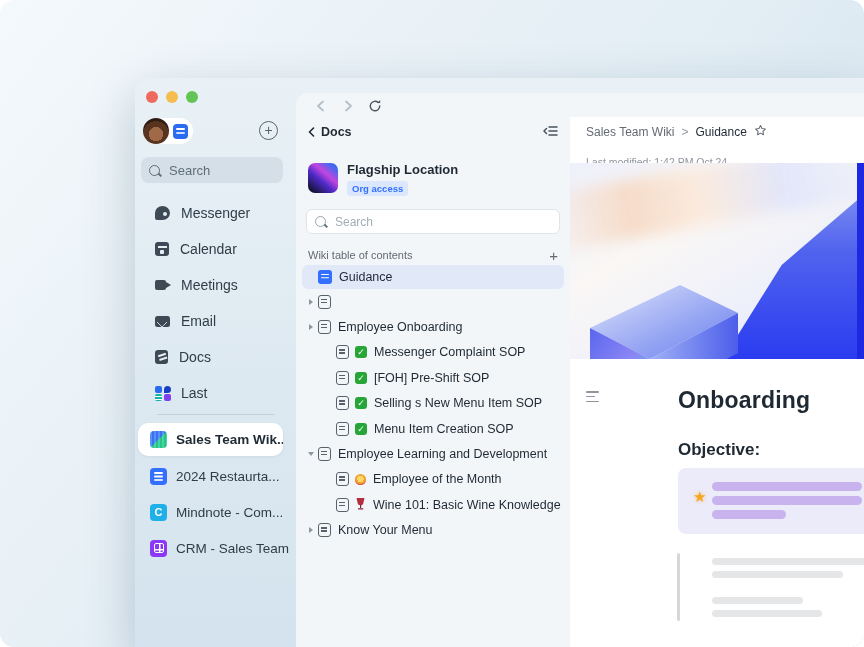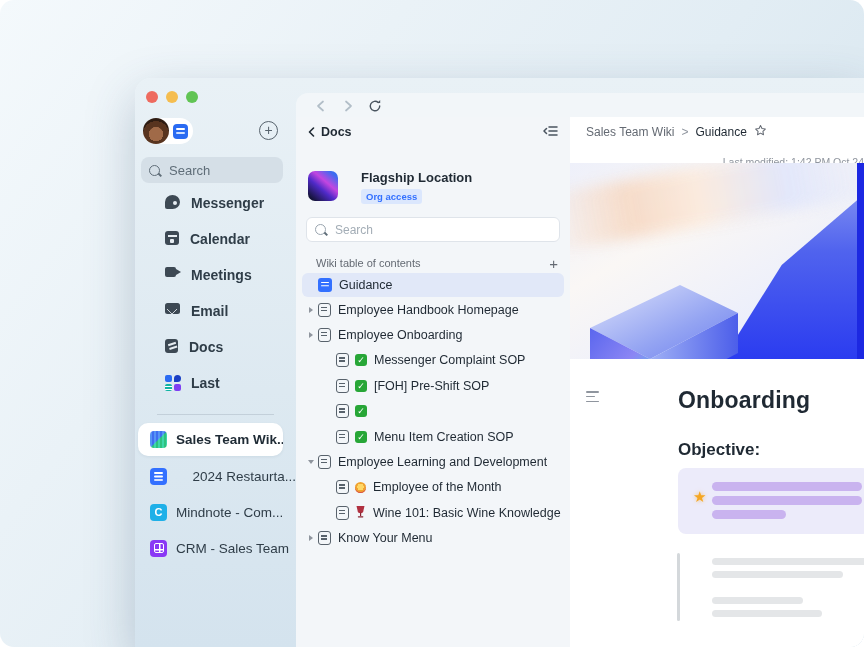--- a/index.html
+++ b/index.html
@@ -19,21 +19,21 @@
   .mini-app{width:15px;height:15px;margin-left:4px;border-radius:4px;background:#2a6bf2;position:relative;}
   .mini-app::after{content:"";position:absolute;left:3px;top:4px;right:3px;height:2px;background:#fff;border-radius:1px;box-shadow:0 4px 0 #cfe0ff;}
   .add-btn{position:absolute;left:124px;top:43px;width:19px;height:19px;border:1.5px solid #57636d;border-radius:50%;
     color:#57636d;font-size:14px;line-height:17px;text-align:center;box-sizing:border-box;}
   .side-search{position:absolute;left:6px;top:79px;width:142px;height:26px;background:#d5dfe7;border-radius:8px;display:flex;align-items:center;padding:0 8px;box-sizing:border-box;gap:7px;}
   .mag{width:9px;height:9px;border:1.6px solid #5f6d78;border-radius:50%;position:relative;flex:none;}
   .mag::after{content:"";position:absolute;width:4px;height:1.6px;background:#5f6d78;right:-3px;bottom:-1px;transform:rotate(45deg);}
   .side-search input{border:none;background:transparent;outline:none;font-size:13px;color:#33414c;width:100%;font-family:inherit;}
   .side-search input::placeholder{color:#5f6d78;}
   .navlist{position:absolute;left:0;top:117px;width:100%;}
-  .nav-item{height:36px;display:flex;padding-left:30px;gap:11px;cursor:pointer;font-weight:bold;}
+  .nav-item{height:36px;display:flex;align-items:center;padding-left:20px;gap:11px;cursor:pointer;}
   .nav-item .lbl{font-size:14px;color:#2f3d48;}
   .divider{height:1px;background:rgba(40,60,80,.14);margin:3px 22px 0 22px;}
   .doc-item{height:36px;display:flex;align-items:center;padding-left:15px;gap:9px;}
   .doc-item .lbl{font-size:13.5px;color:#2f3d48;white-space:nowrap;overflow:hidden;}
   .sel-pill{margin:8px 13px 0 3px;height:33px;background:#fff;border-radius:10px;display:flex;align-items:center;padding-left:12px;gap:9px;box-shadow:0 1px 3px rgba(40,60,90,.08);}
   .sel-pill .lbl{font-size:13.5px;font-weight:700;color:#1f2b35;white-space:nowrap;overflow:hidden;}
   
   .ic{flex:none;position:relative;}
   .ic-msg{width:15px;height:14px;background:#3d4954;border-radius:50% 50% 50% 14%;}
   .ic-msg::after{content:"";position:absolute;right:3px;bottom:4px;width:4px;height:4px;border-radius:50%;background:#e7edf2;}
@@ -60,49 +60,49 @@
       linear-gradient(#fff,#fff) 0 4.5px/100% 1.5px no-repeat,
       linear-gradient(#fff,#fff) 4px 0/1.5px 100% no-repeat,
       linear-gradient(#fff,#fff) 0 0/100% 0 no-repeat;border:1.5px solid #fff;border-radius:2px;}
   
   .content{position:absolute;left:161px;top:15px;right:0;bottom:0;background:#f2f6f9;border-top-left-radius:12px;overflow:hidden;}
   .navstrip{position:absolute;left:0;top:0;right:0;height:24px;}
   .nav-ic{position:absolute;top:5px;width:16px;height:16px;display:flex;align-items:center;justify-content:center;}
   .midcol{position:absolute;left:0;top:24px;width:274px;bottom:0;background:#f3f6f9;}
   .docs-row{height:30px;display:flex;align-items:center;padding:0 12px;justify-content:space-between;}
   .docs-back{display:flex;align-items:center;gap:6px;font-size:12.5px;font-weight:700;color:#1f2933;}
-  .flag-row{margin:24px 0 0 12px;display:flex;gap:23px;align-items:flex-start;}
+  .flag-row{margin:16px 0 0 12px;display:flex;gap:9px;align-items:flex-start;}
   .flag-icon{width:30px;height:30px;border-radius:7px;flex:none;
     background:linear-gradient(40deg,#15143a 10%,#4f2ac8 42%,#c246e0 62%,#3b6cf0 88%);}
   .flag-title{font-size:13px;font-weight:700;color:#1f2933;line-height:14px;}
   .org-badge{display:inline-block;margin-top:4px;background:#dbe7fd;color:#3370ff;font-size:9.5px;font-weight:600;border-radius:3px;padding:2px 5px;}
   .mid-search{margin:13px 10px 0 10px;height:25px;background:#fff;border:1px solid #dfe4ea;border-radius:6px;display:flex;align-items:center;padding:0 8px;gap:7px;box-sizing:border-box;}
   .mid-search input{border:none;outline:none;background:transparent;font-size:12px;color:#33414c;width:100%;font-family:inherit;}
   .mid-search input::placeholder{color:#a3adb6;}
   .toc-row{margin:15px 12px 4px 12px;display:flex;justify-content:space-between;align-items:center;}
-  .toc-title{font-size:11px;color:#646a73;margin-left:8px;}
+  .toc-title{font-size:11px;color:#646a73;}
   .toc-plus{font-size:15px;color:#646a73;line-height:11px;}
   .tree{margin-top:2px;}
   .trow{height:25.4px;display:flex;align-items:center;padding-left:8px;gap:0;}
   .trow .arrow-slot{width:14px;flex:none;display:flex;justify-content:center;}
   .tri-r{width:0;height:0;border-left:4.5px solid #8f959e;border-top:3.5px solid transparent;border-bottom:3.5px solid transparent;}
   .tri-d{width:0;height:0;border-top:4.5px solid #8f959e;border-left:3.5px solid transparent;border-right:3.5px solid transparent;}
   .trow .tlabel{font-size:12.5px;color:#1f2933;margin-left:7px;white-space:nowrap;overflow:hidden;}
   .trow.lv1{padding-left:26px;}
   .trow.sel{background:#e1e8f8;border-radius:6px;margin:0 6px;padding-left:16px;height:24px;}
   .doc-out{width:13px;height:14px;border:1.4px solid #58626c;border-radius:3px;position:relative;flex:none;box-sizing:border-box;}
   .doc-out::after{content:"";position:absolute;left:2px;top:3px;width:6px;height:1.4px;background:#58626c;box-shadow:0 3px 0 #58626c;}
   .doc-blue{width:14px;height:14px;background:#3370ff;border-radius:3px;position:relative;flex:none;}
   .doc-blue::after{content:"";position:absolute;left:3px;top:3.5px;width:8px;height:1.8px;background:#fff;border-radius:1px;box-shadow:0 3.2px 0 #fff;}
   .emoji{margin-left:6px;flex:none;}
   .em-check{width:12px;height:12px;background:#27a637;border-radius:3px;color:#fff;font-size:9px;font-weight:700;line-height:12px;text-align:center;}
   .em-medal{width:11px;height:11px;border-radius:50%;background:radial-gradient(circle at 50% 45%,#ffd766 0 40%,#f0a32f 41% 100%);box-shadow:0 -1px 0 #d8524a inset;}
   
   .rightcol{position:absolute;left:274px;right:0;top:24px;bottom:0;background:#fff;}
-  .doc-header{height:46px;padding:7px 0 0 16px;box-sizing:border-box;text-align:right;}
+  .doc-header{height:46px;padding:7px 0 0 16px;box-sizing:border-box;}
   .crumb{display:flex;align-items:center;gap:7px;font-size:12px;color:#646a73;}
   .crumb .cur{color:#1f2933;font-weight:500;}
   .modified{margin-top:16px;font-size:10.5px;color:#8f959e;}
   .hero{position:relative;height:196px;overflow:hidden;background:linear-gradient(150deg,#eef0fa 0%,#faf7f5 35%,#eceffb 70%,#dfe6f8 100%);}
   .hero .shine{position:absolute;left:-30px;top:2px;width:120%;height:58px;transform:rotate(-10deg);
     background:linear-gradient(90deg,rgba(255,255,255,0) 0%,#f6d9c4 25%,#fbeadc 45%,#dfe5fb 70%,rgba(255,255,255,0) 100%);filter:blur(7px);opacity:.9;}
   .hero .grayTR{position:absolute;inset:0;background:linear-gradient(200deg,#a9b3d2 0%,#c4ccе2 50%,transparent 51%);clip-path:polygon(58% 0,100% 0,100% 28%);opacity:.85;}
   .hero .wedge{position:absolute;inset:0;background:linear-gradient(180deg,#93a1f3 0%,#5063ee 45%,#2b3cf0 100%);clip-path:polygon(100% 16%,100% 100%,52% 100%,72% 52%);}
   .hero .strip{position:absolute;right:0;top:0;bottom:0;width:7px;background:#1c28e2;}
   .hero svg{position:absolute;left:0;bottom:0;}
@@ -177,21 +177,21 @@
               <i></i>
             </span>
           <span class="lbl">Last</span>
         </div>
         <div class="divider"></div>
 
         <div class="sel-pill">
           <span class="ic ic-wiki"></span>
           <span class="lbl">Sales Team Wik...</span>
         </div>
-        <div class="doc-item" style="margin-top:2px;justify-content:space-between;">
+        <div class="doc-item" style="margin-top:2px;">
           <span class="ic ic-bluedoc"></span>
           <span class="lbl">2024 Restaurta...</span>
         </div>
         <div class="doc-item">
           <span class="ic ic-mind">C</span>
           <span class="lbl">Mindnote - Com...</span>
         </div>
         <div class="doc-item">
           <span class="ic ic-crm"></span>
           <span class="lbl">CRM - Sales Team</span>
@@ -256,21 +256,20 @@
         <div class="tree">
           <div class="trow sel">
             <span class="doc-blue"></span>
             <span class="tlabel" style="font-weight:500;">Guidance</span>
           </div>
           <div class="trow">
             <span class="arrow-slot">
                 <span class="tri-r"></span>
               </span>
             <span class="doc-out"></span>
-            <span class="tlabel">Employee Handbook Homepage</span>
           </div>
           <div class="trow">
             <span class="arrow-slot">
                 <span class="tri-r"></span>
               </span>
             <span class="doc-out"></span>
             <span class="tlabel">Employee Onboarding</span>
           </div>
           <div class="trow lv1">
             <span class="arrow-slot"></span>
@@ -281,20 +280,21 @@
           <div class="trow lv1">
             <span class="arrow-slot"></span>
             <span class="doc-out"></span>
             <span class="emoji em-check">✓</span>
             <span class="tlabel">[FOH] Pre-Shift SOP</span>
           </div>
           <div class="trow lv1">
             <span class="arrow-slot"></span>
             <span class="doc-out"></span>
             <span class="emoji em-check">✓</span>
+            <span class="tlabel">Selling s New Menu Item SOP</span>
           </div>
           <div class="trow lv1">
             <span class="arrow-slot"></span>
             <span class="doc-out"></span>
             <span class="emoji em-check">✓</span>
             <span class="tlabel">Menu Item Creation SOP</span>
           </div>
           <div class="trow">
             <span class="arrow-slot">
                 <span class="tri-d"></span>

